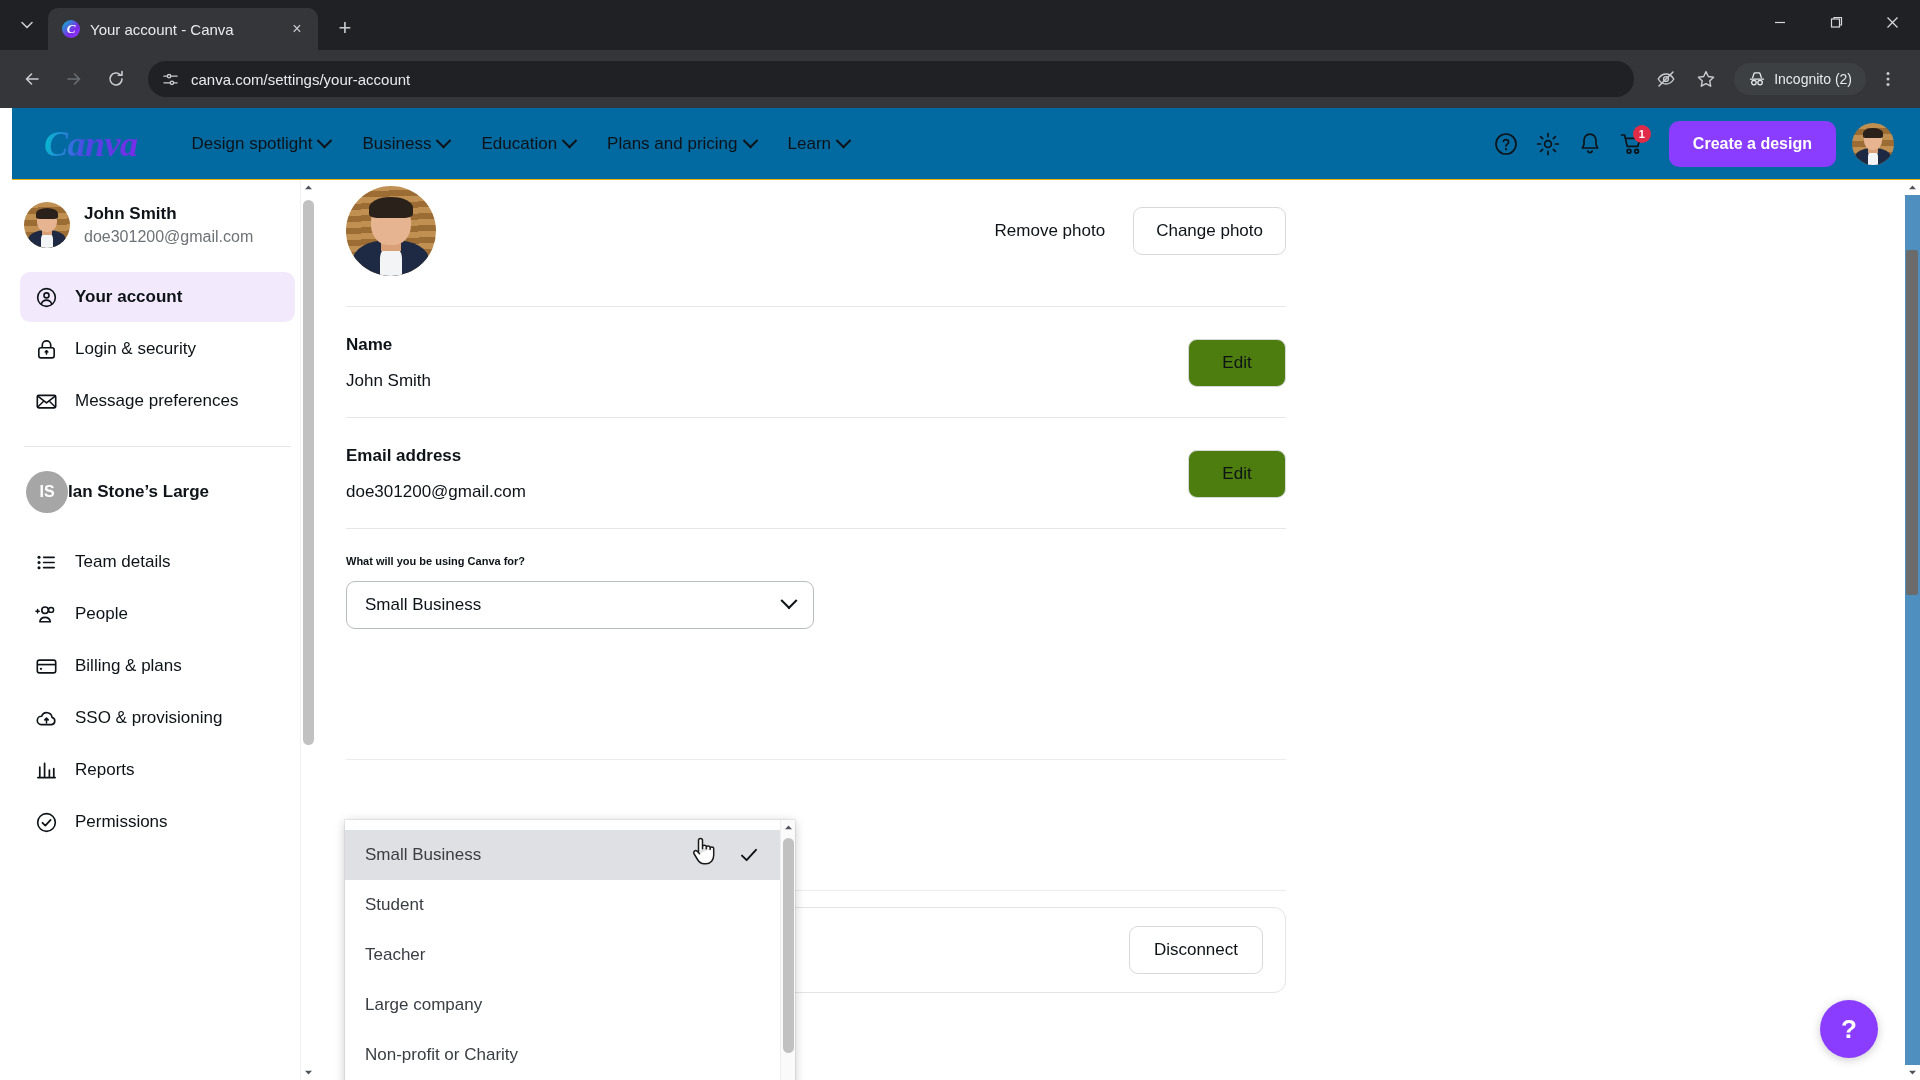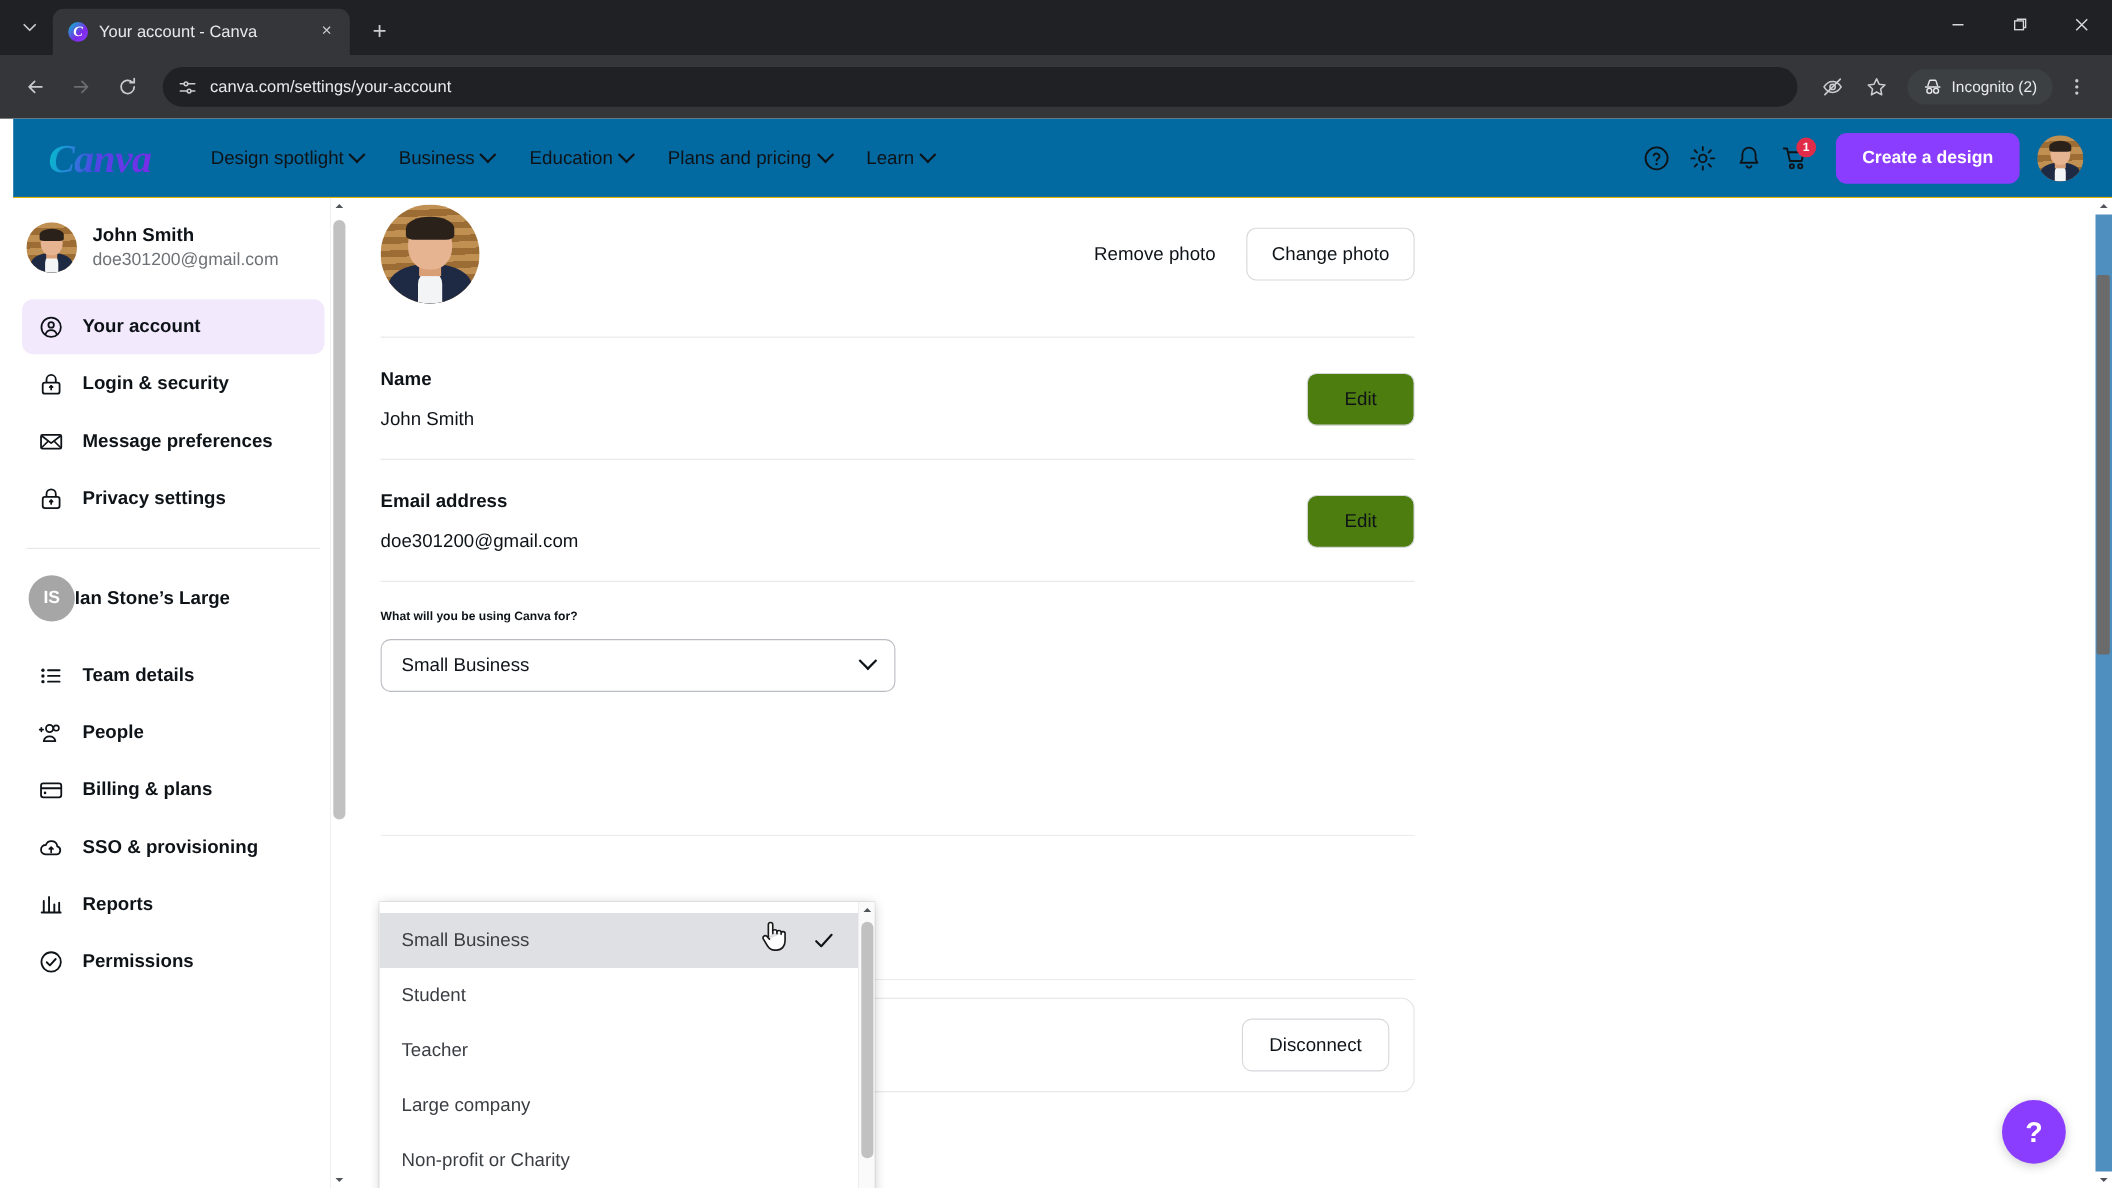--- a/index.html
+++ b/index.html
@@ -155,21 +155,21 @@
   .sb-inner { padding: 10px 0 0 0; height: 100%; }
   .sb-user { display: flex; align-items: center; gap: 14px; padding: 12px 20px 22px 24px; }
   .sb-avatar { width: 46px; height: 46px; border-radius: 50%; overflow: hidden; flex-shrink: 0; }
   .sb-user-text { min-width: 0; }
   .sb-user-name { font-size: 17px; font-weight: bold; color: #0e1318; line-height: 1.35; }
   .sb-user-email { font-size: 16px; color: #6e7175; line-height: 1.35;
     white-space: nowrap; overflow: hidden; text-overflow: ellipsis; }
   .sb-item {
     display: flex; align-items: center; gap: 17px; height: 50px;
     margin: 2px 20px 2px 20px; padding: 0 14px; border-radius: 10px;
-    font-size: 17px; color: #0e1318; font-weight: bold;
+    font-size: 17px; color: #0e1318;
   }
   .sb-item.active { background: #f2eafc; font-weight: bold; }
   .sb-ico { width: 24px; height: 24px; flex-shrink: 0; display: flex;
     align-items: center; justify-content: center; color: #0e1318; }
   .sb-divider { height: 1px; background: #e6e6e6; margin: 20px 24px 16px 24px; }
   .sb-team { display: flex; align-items: center; padding: 8px 20px 22px 26px; }
   .sb-team-badge {
     width: 42px; height: 42px; border-radius: 50%; background: #a6a6a6;
     color: #fff; font-size: 16px; font-weight: bold; display: flex;
     align-items: center; justify-content: center; flex-shrink: 0;
@@ -514,31 +514,20 @@
             <span class="sb-ico">
               <svg width="23" height="23" viewBox="0 0 24 24">
                   <rect x="2.4" y="5.6" width="19.2" height="13" rx="1.4" fill="none" stroke="currentColor" stroke-width="1.7"></rect>
                   <path d="M2.6 6.2 L12 13.4 L21.4 6.2" fill="none" stroke="currentColor" stroke-width="1.7" stroke-linejoin="round"></path>
                   <path d="M2.6 18 L9 11.8 M21.4 18 L15 11.8" fill="none" stroke="currentColor" stroke-width="1.5"></path>
                 </svg>
             </span>
             <span>Message preferences</span>
           </div>
 
-          <div class="sb-item">
-            <span class="sb-ico">
-              <svg width="23" height="23" viewBox="0 0 24 24">
-                  <rect x="4" y="10.2" width="16" height="10.6" rx="2.2" fill="none" stroke="currentColor" stroke-width="1.7"></rect>
-                  <path d="M7.6 10.2V7.4a4.4 4.4 0 0 1 8.8 0v2.8" fill="none" stroke="currentColor" stroke-width="1.7"></path>
-                  <path d="M12 13.4v3.4" stroke="currentColor" stroke-width="1.7" stroke-linecap="round"></path>
-                  <path d="M10.6 14.6 L12 13.3 L13.4 14.6" fill="none" stroke="currentColor" stroke-width="1.6" stroke-linecap="round" stroke-linejoin="round"></path>
-                </svg>
-            </span>
-            <span>Privacy settings</span>
-          </div>
 
           <div class="sb-divider"></div>
 
           <div class="sb-team">
             <div class="sb-team-badge">IS</div>
             <div class="sb-team-name">Ian Stone’s Large</div>
           </div>
 
           <div class="sb-item">
             <span class="sb-ico">

